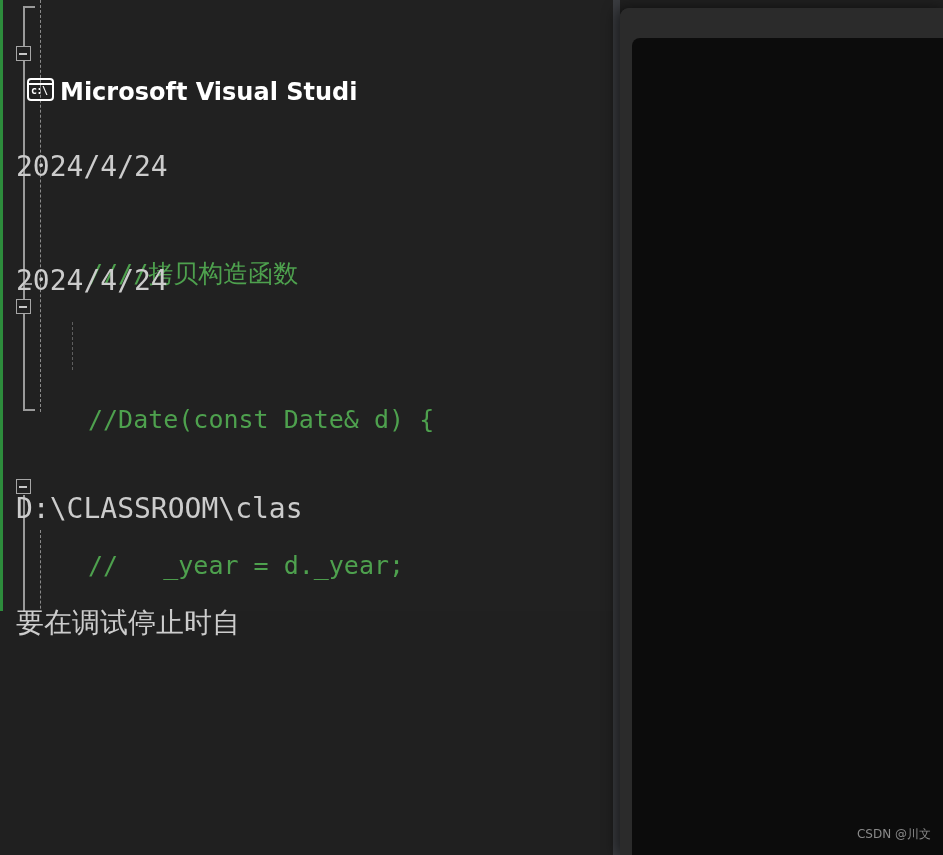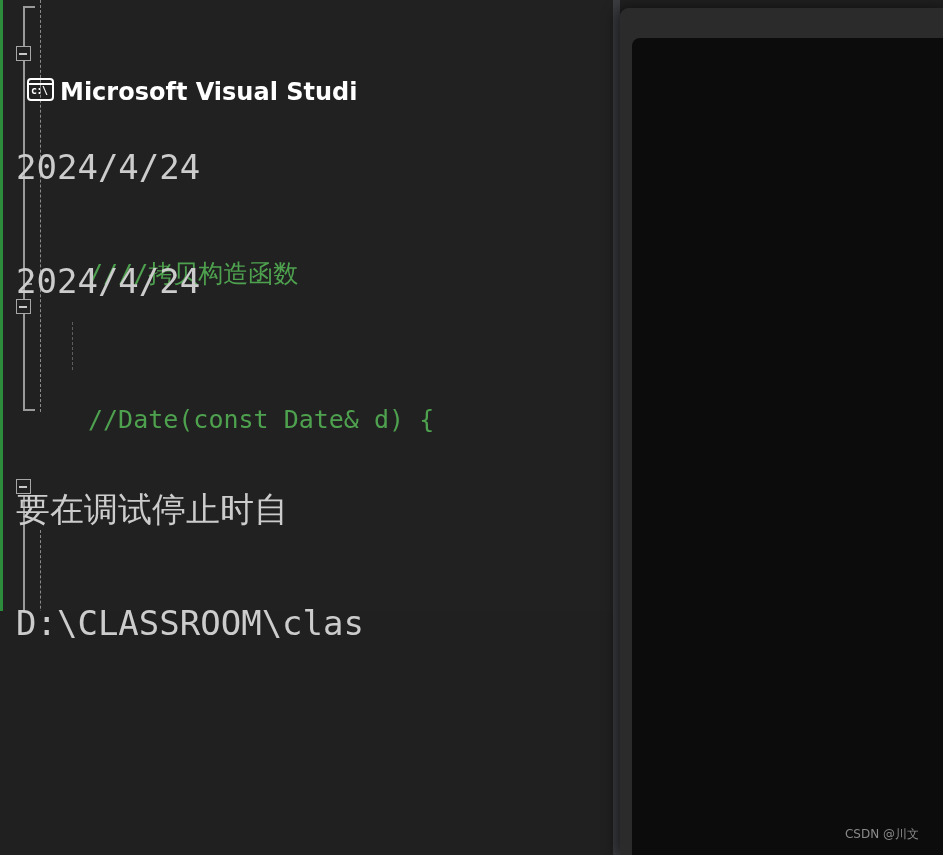--- a/index.html
+++ b/index.html
@@ -170,30 +170,30 @@
     font-weight: bold;
     color: #ffffff;
     white-space: nowrap;
   }
 
   .console-text {
     position: absolute;
     left: 16px; top: 72px;
     width: 330px;
     font-family: "DejaVu Sans Mono", "Liberation Mono", monospace;
-    font-size: 34px;
+    font-size: 28px;
     line-height: 38px;
     color: #cccccc;
     white-space: pre;
   }
   .console-text .blank { height: 38px; }
 
   .watermark {
     position: absolute;
-    right: 24px; bottom: 12px;
+    right: 12px; bottom: 12px;
     font-family: "DejaVu Sans", "Liberation Sans", sans-serif;
     font-size: 12px;
     color: #8a8a8a;
     white-space: nowrap;
   }
 </style>
 </head>
 <body>
 
 <div id="root">
@@ -222,20 +222,21 @@
     <div class="caret" style="left:226px; top:727px;"></div>
 
     <div class="code">
 
       <div class="line"></div>
 
       <div class="line"><span class="cmt">////拷贝构造函数</span></div>
 
       <div class="line"><span class="cmt">//Date(const Date&amp; d) {</span></div>
 
+      <div class="line"><span class="cmt">//   _year = d._year;</span></div>
 
 
       <div class="line"><span class="cmt">//   _day = d._day;</span></div>
 
       
 
       
 
       
 
@@ -277,19 +278,19 @@
 
   <div class="titlebar-row">
     <span class="cmd-icon"></span>
     <span class="console-titletext">Microsoft Visual Studi</span>
   </div>
 
   <div class="console-text">
     <div>2024/4/24</div>
     <div>2024/4/24</div>
     <div class="blank"></div>
+    <div>D:\CLASSROOM\clas</div>
     <div>要在调试停止时自</div>
-    <div>D:\CLASSROOM\clas</div>
   </div>
 
   <div class="watermark">CSDN @川文</div>
 
 </div>
 
 </body></html>

